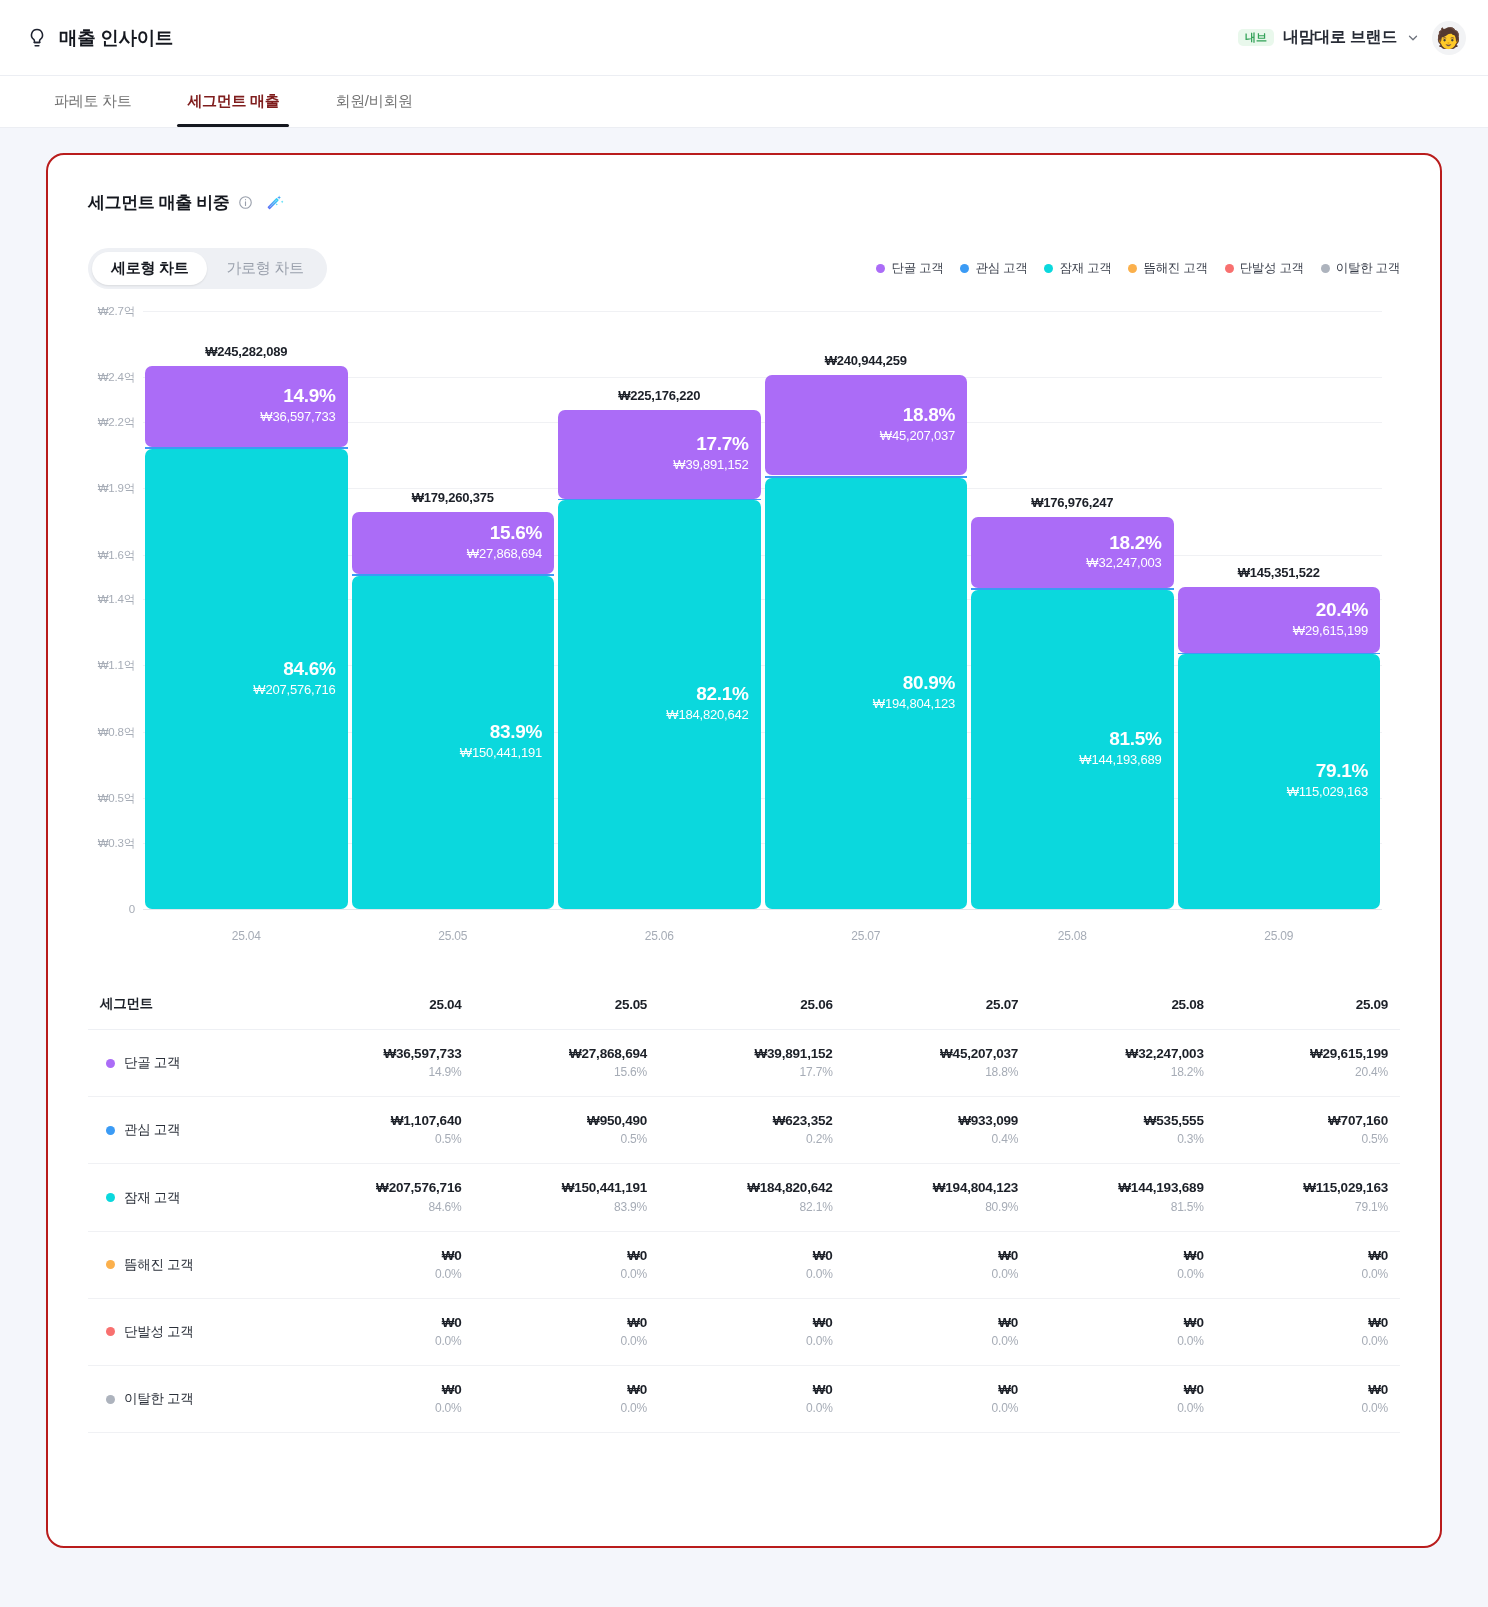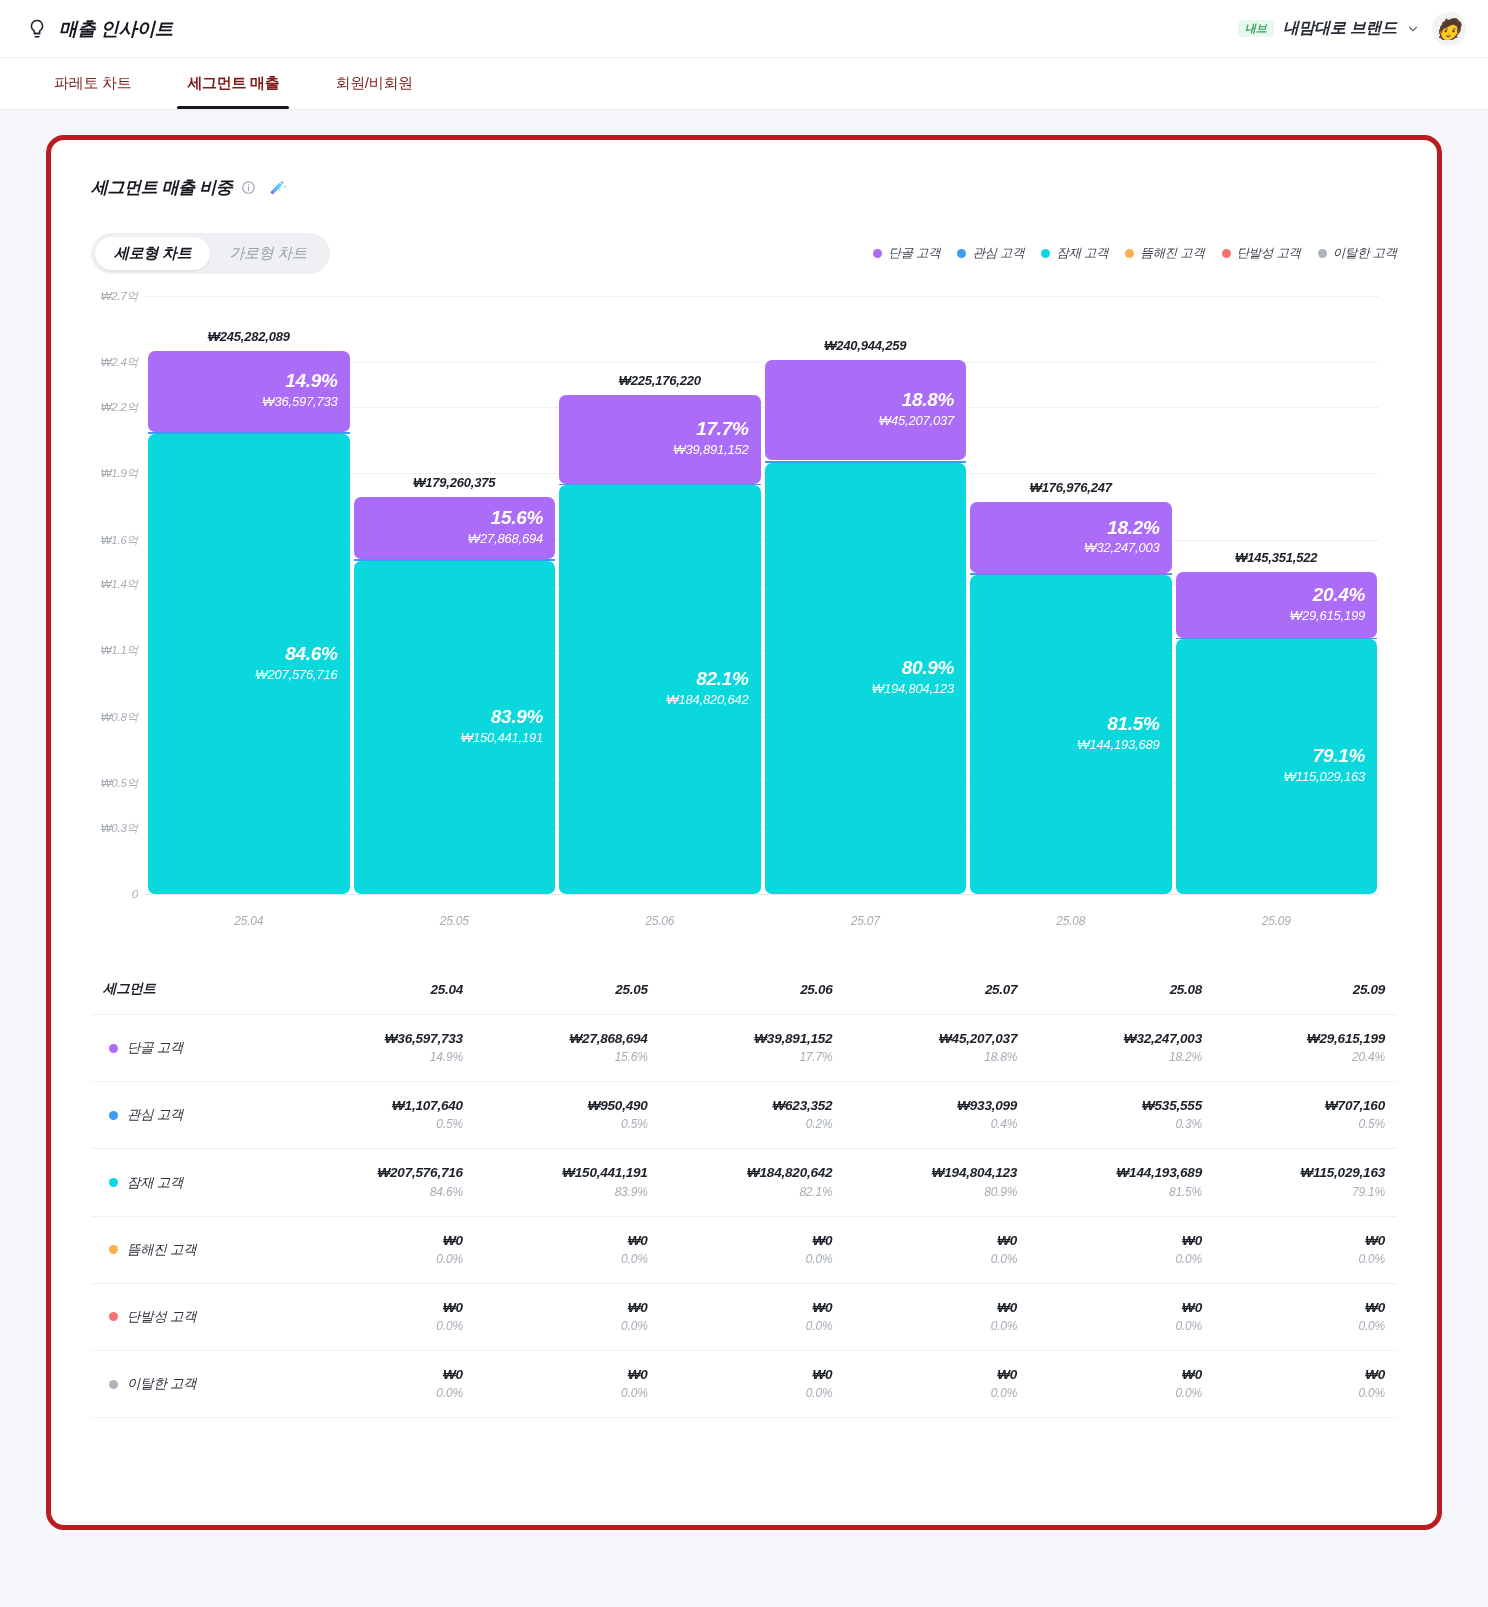--- a/index.html
+++ b/index.html
@@ -7,27 +7,26 @@
     width: 1488px;
     height: 1607px;
     background: #f4f6fb;
     font-family: "Liberation Sans", "DejaVu Sans", sans-serif;
     color: #1f2330;
     overflow: hidden;
   }
 
   
   .topbar {
-    height: 58px;
+    height: 76px;
     background: #ffffff;
     display: flex;
     align-items: center;
     padding: 0 22px 0 26px;
     border-bottom: 1px solid #eceef3;
-    font-style: italic;
   }
   .brand-left { display: flex; align-items: center; gap: 11px; }
   .bulb-icon { width: 22px; height: 22px; display: block; }
   .app-title { font-size: 18.5px; font-weight: 700; letter-spacing: -0.3px; color: #15181f; }
   .topbar-spacer { flex: 1; }
   .brand-right { display: flex; align-items: center; gap: 12px; }
   .brand-chip {
     display: flex; align-items: center; gap: 9px;
     cursor: pointer;
   }
@@ -48,38 +47,37 @@
   .tabs {
     height: 52px; background: #ffffff;
     display: flex; align-items: stretch;
     padding-left: 26px;
     border-bottom: 1px solid #eceef3;
   }
   .tab {
     position: relative;
     display: flex; align-items: center; justify-content: center;
     padding: 0 28px;
-    font-size: 15px; color: #7f1d1d; letter-spacing: -0.3px;
+    font-size: 15px; color: #737373; letter-spacing: -0.3px;
     cursor: pointer; font-weight: 400;
   }
   .tab.active { color: #7f1d1d; font-weight: 700; }
   .tab.active::after {
     content: ""; position: absolute; left: 18px; right: 18px; bottom: 0;
     height: 3px; background: #15181f; border-radius: 2px;
   }
 
   
   .page { padding: 25px 46px 0 46px; }
   .card {
     background: #ffffff;
     border-radius: 18px;
-    border: 5px solid #b91c1c;
+    border: 2px solid #b91c1c;
     padding: 36px 40px 34px 40px;
     min-height: 1395px;
-    font-style: italic;
   }
   .card-head { display: flex; align-items: center; gap: 9px; }
   .card-title { font-size: 17px; font-weight: 700; letter-spacing: -0.4px; color: #15181f; }
   .info-icon { width: 15px; height: 15px; display: block; }
   .wand-icon { width: 19px; height: 19px; display: block; margin-left: 4px; }
 
   
   .controls {
     display: flex; align-items: center;
     margin-top: 34px;

